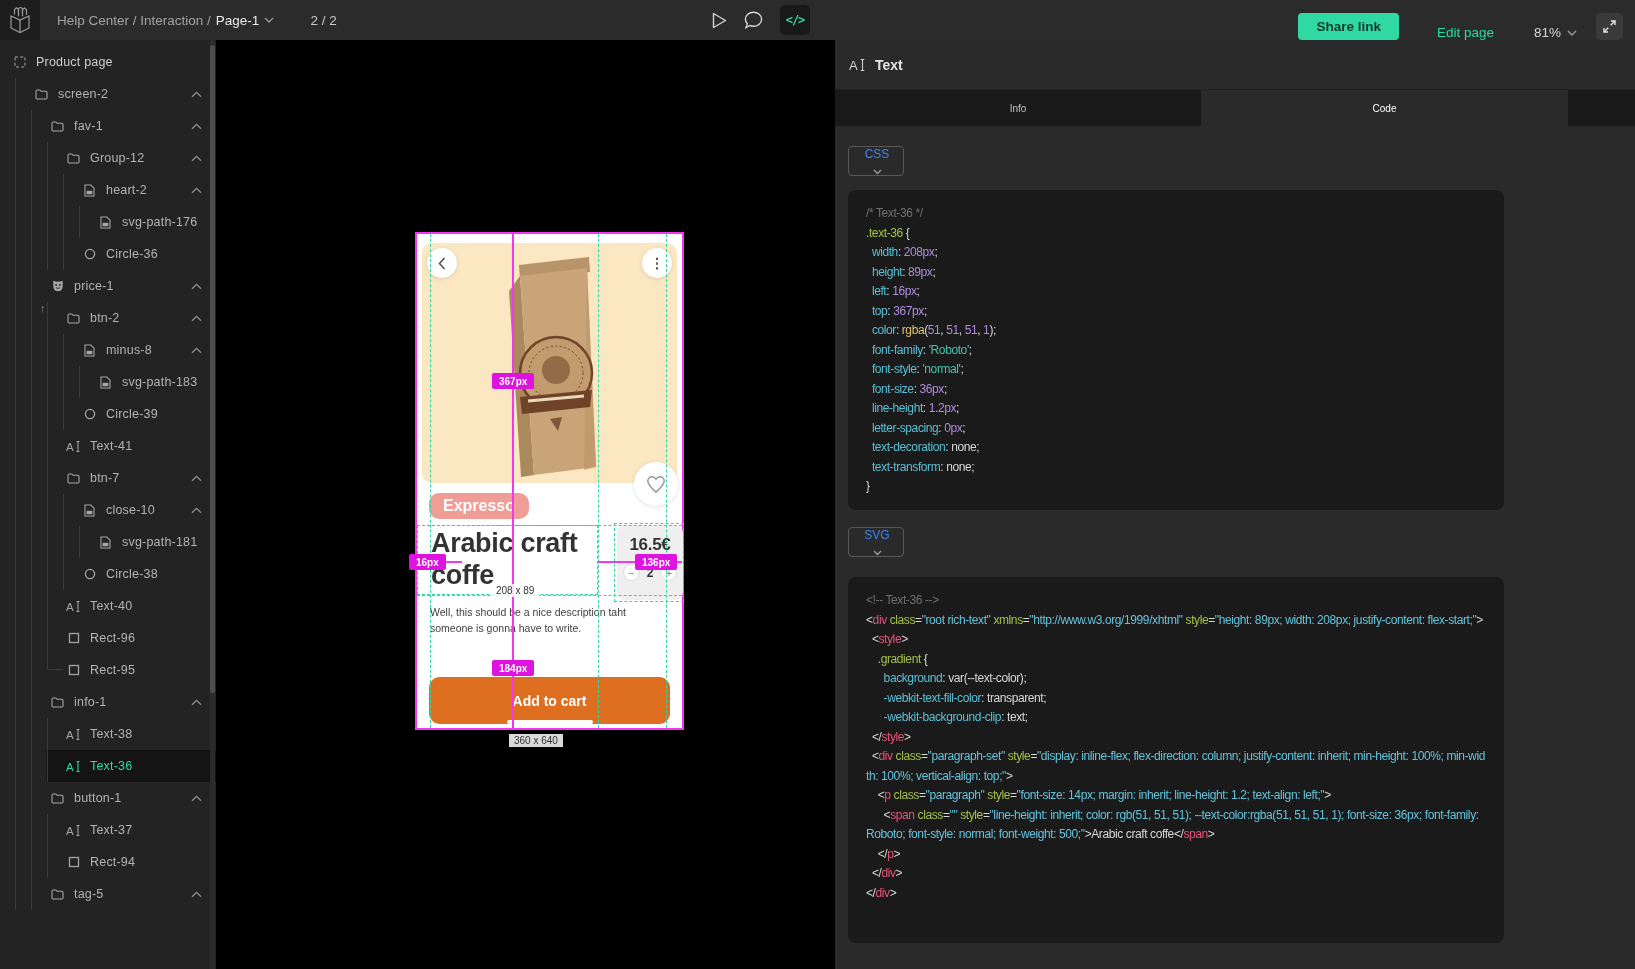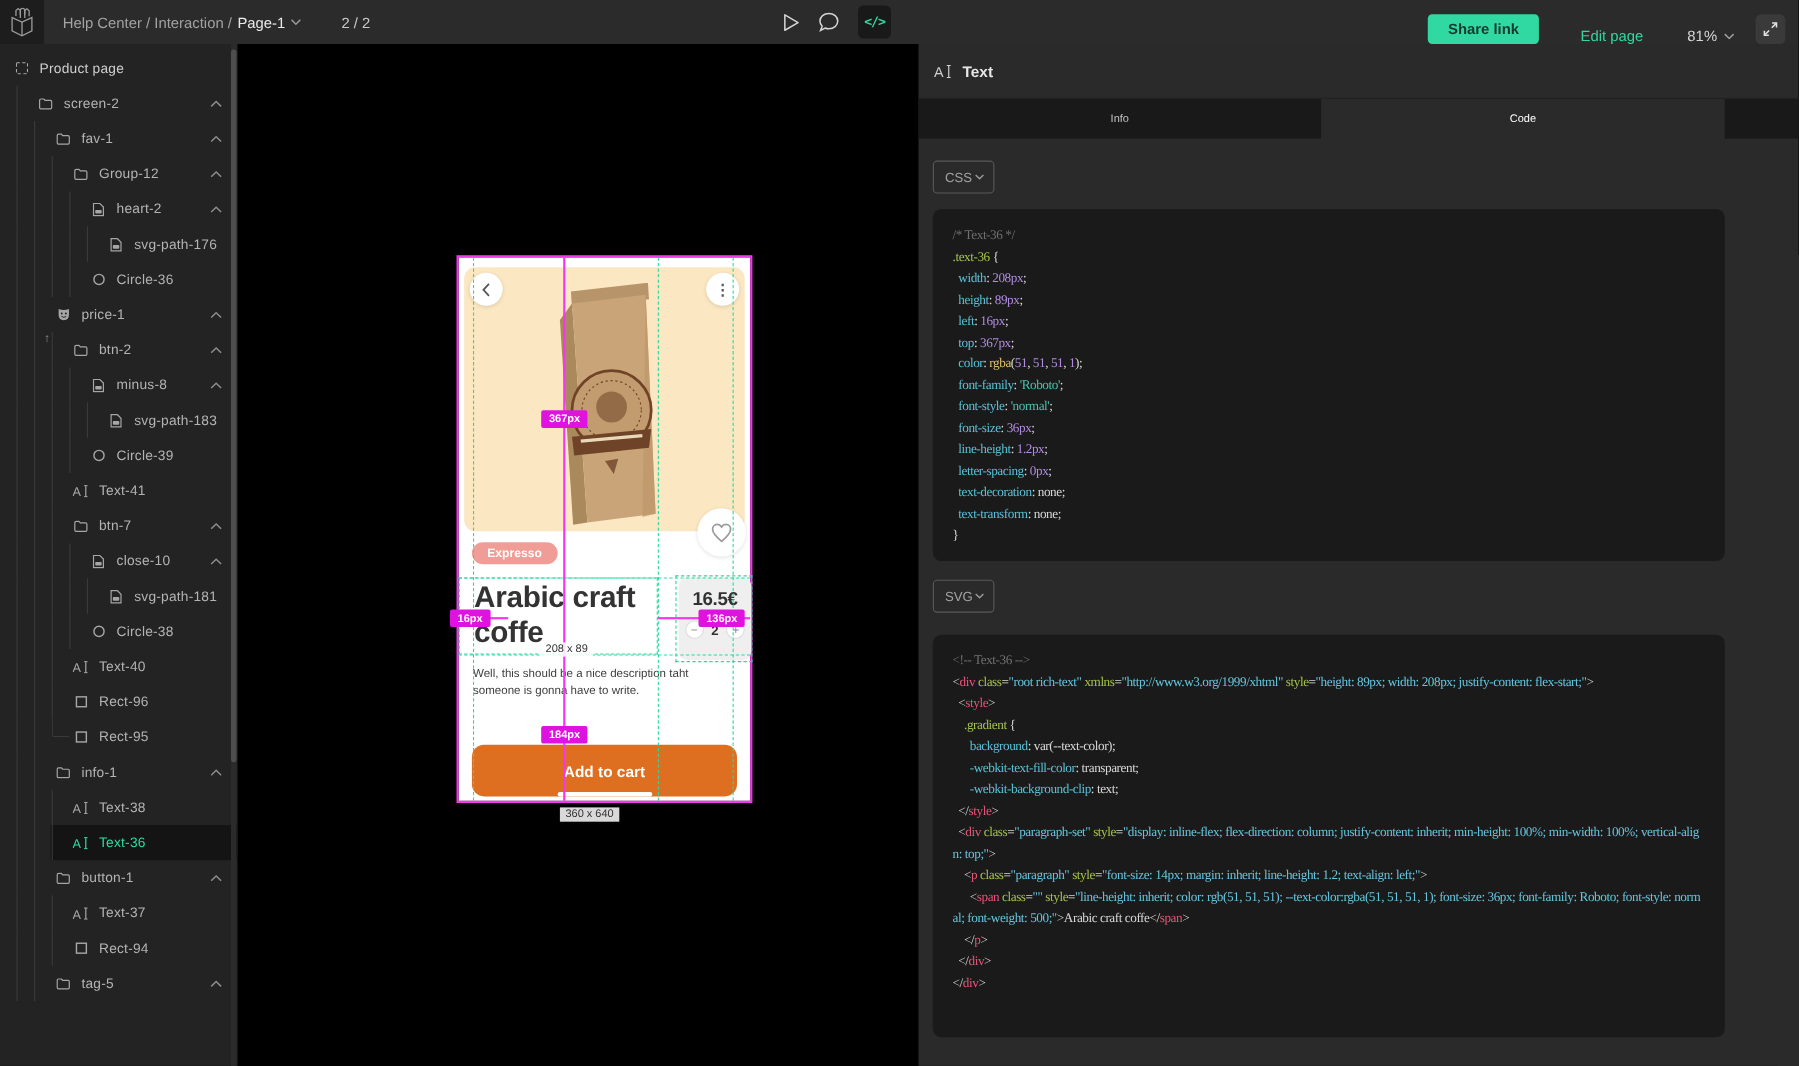--- a/index.html
+++ b/index.html
@@ -38,21 +38,21 @@
 
   
   .canvas { position:absolute; left:243px; top:40px; width:592px; height:929px; background:#000; }
   .mockup { position:absolute; left:174px; top:194px; width:265px; height:494px; background:#fff; outline:2px solid #f437ef; }
   .img-area { position:absolute; left:5px; top:9px; width:255px; height:240px; background:#fbe7c1; border-radius:10px; }
   .round-btn { position:absolute; background:#fff; border-radius:50%; display:flex; align-items:center; justify-content:center; box-shadow:0 1px 4px rgba(0,0,0,.12); cursor:pointer; }
   .back-btn { left:10px; top:14px; width:30px; height:30px; }
   .dots-btn { right:10px; top:14px; width:30px; height:30px; color:#555; font-size:14px; font-weight:bold; letter-spacing:0; }
   .fav-btn { right:4px; top:228px; width:44px; height:44px; }
   .bag { position:absolute; left:70px; top:14px; }
-  .tag-pill { position:absolute; left:12px; top:259px; background:#ef9d96; color:#fff; font-size:11px; font-weight:600; padding:4px 14px; border-radius:10px; cursor:pointer; }
+  .tag-pill { position:absolute; left:12px; top:259px; background:#ef9d96; color:#fff; font-size:16px; font-weight:600; padding:4px 14px; border-radius:10px; cursor:pointer; }
   .p-title { position:absolute; left:14px; top:294px; width:180px; font-size:27px; line-height:1.17; font-weight:700; color:#333; letter-spacing:-.3px; }
   .p-desc { position:absolute; left:13px; top:371px; width:207px; font-size:10.5px; line-height:1.5; color:#3e3e3e; }
   .price-box { position:absolute; left:200px; top:291px; width:66px; height:75px; background:#efefef; border-radius:8px; }
   .price-val { text-align:center; font-size:17px; font-weight:800; color:#333; margin-top:10px; letter-spacing:-.3px; }
   .stepper { display:flex; align-items:center; justify-content:center; gap:7px; margin-top:9px; }
   .step-btn { width:17px; height:17px; border-radius:50%; background:#fff; border:1px solid #dcdcdc; color:#8a8a8a; font-size:11px; display:flex; align-items:center; justify-content:center; cursor:pointer; }
   .qty { font-size:12px; font-weight:700; color:#333; }
   .cta-btn { position:absolute; left:12px; top:443px; width:241px; height:47px; background:#de6e20; border:none; border-radius:11px; color:#fff; font-size:14px; font-weight:700; cursor:pointer; font-family:"Liberation Sans",sans-serif; }
   .home-ind { position:absolute; left:90px; top:486px; width:86px; height:4px; background:#fff; border-radius:2px; }
 
@@ -66,23 +66,23 @@
   .size-label { position:absolute; background:rgba(255,255,255,.85); color:#333; font-size:10px; padding:1px 5px; z-index:6; white-space:nowrap; }
 
   
   .panel { position:absolute; left:835px; top:40px; width:800px; height:929px; background:#2a2a2a; }
   .panel-head { height:50px; display:flex; align-items:center; padding-left:14px; border-bottom:1px solid #212121; }
   .panel-head .el-title { color:#e6e6e6; font-size:14px; margin-left:9px;font-weight:bold; }
   .tabbar { height:36px; display:flex; }
   .tab { flex:0 0 366px; display:flex; align-items:center; justify-content:center; font-size:10px; color:#c2c2c2; background:#191919; cursor:pointer; }
   .tab.active { background:#2a2a2a; color:#fff; flex-basis:367px; }
   .tab-stub { flex:1; background:#191919; }
-  .dropdown { position:absolute; left:13px; width:56px; height:30px; border:1px solid #585858; border-radius:4px; display:flex; align-items:center; justify-content:space-between; padding:0 8px 0 10px; color:#a3a3a3; font-size:12px; cursor:pointer; background:transparent; }
+  .dropdown { position:absolute; left:13px; width:56px; height:30px; border:1px solid #585858; border-radius:4px; display:flex; align-items:center; justify-content:space-between; padding:0 8px 0 10px; color:#3b82f6; font-size:12px; cursor:pointer; background:transparent;flex-direction:column; }
   .dd-css { top:106px; } .dd-svg { top:487px; }
-  .codeblock { position:absolute; left:13px; width:720px; background:#1a1a1a; border-radius:8px; padding:14px 18px; font-family:Liberation Serif, serif; font-size:12px; letter-spacing:-.4px; line-height:19.5px; }
+  .codeblock { position:absolute; left:13px; width:656px; background:#1a1a1a; border-radius:8px; padding:14px 18px; font-family:Liberation Sans, sans-serif; font-size:12px; letter-spacing:-.4px; line-height:19.5px; }
   .cb-css { top:150px; height:320px; }
   .cb-svg { top:537px; height:366px; }
   .code-line { white-space:pre-wrap; word-break:break-all; min-height:19.5px; }
   .tk-cm{color:#707070;} .tk-sel{color:#a5c24c;} .tk-pr{color:#5bc0d6;} .tk-num{color:#b08be0;}
   .tk-fn{color:#e0c06a;} .tk-cs{color:#49c2ae;} .tk-hs{color:#66c3dc;} .tk-tag{color:#e75479;}
   .tk-attr{color:#a5c24c;} .tk-pl{color:#d8d8d8;}
 
   svg { display:block; }
 </style>
 </head>

